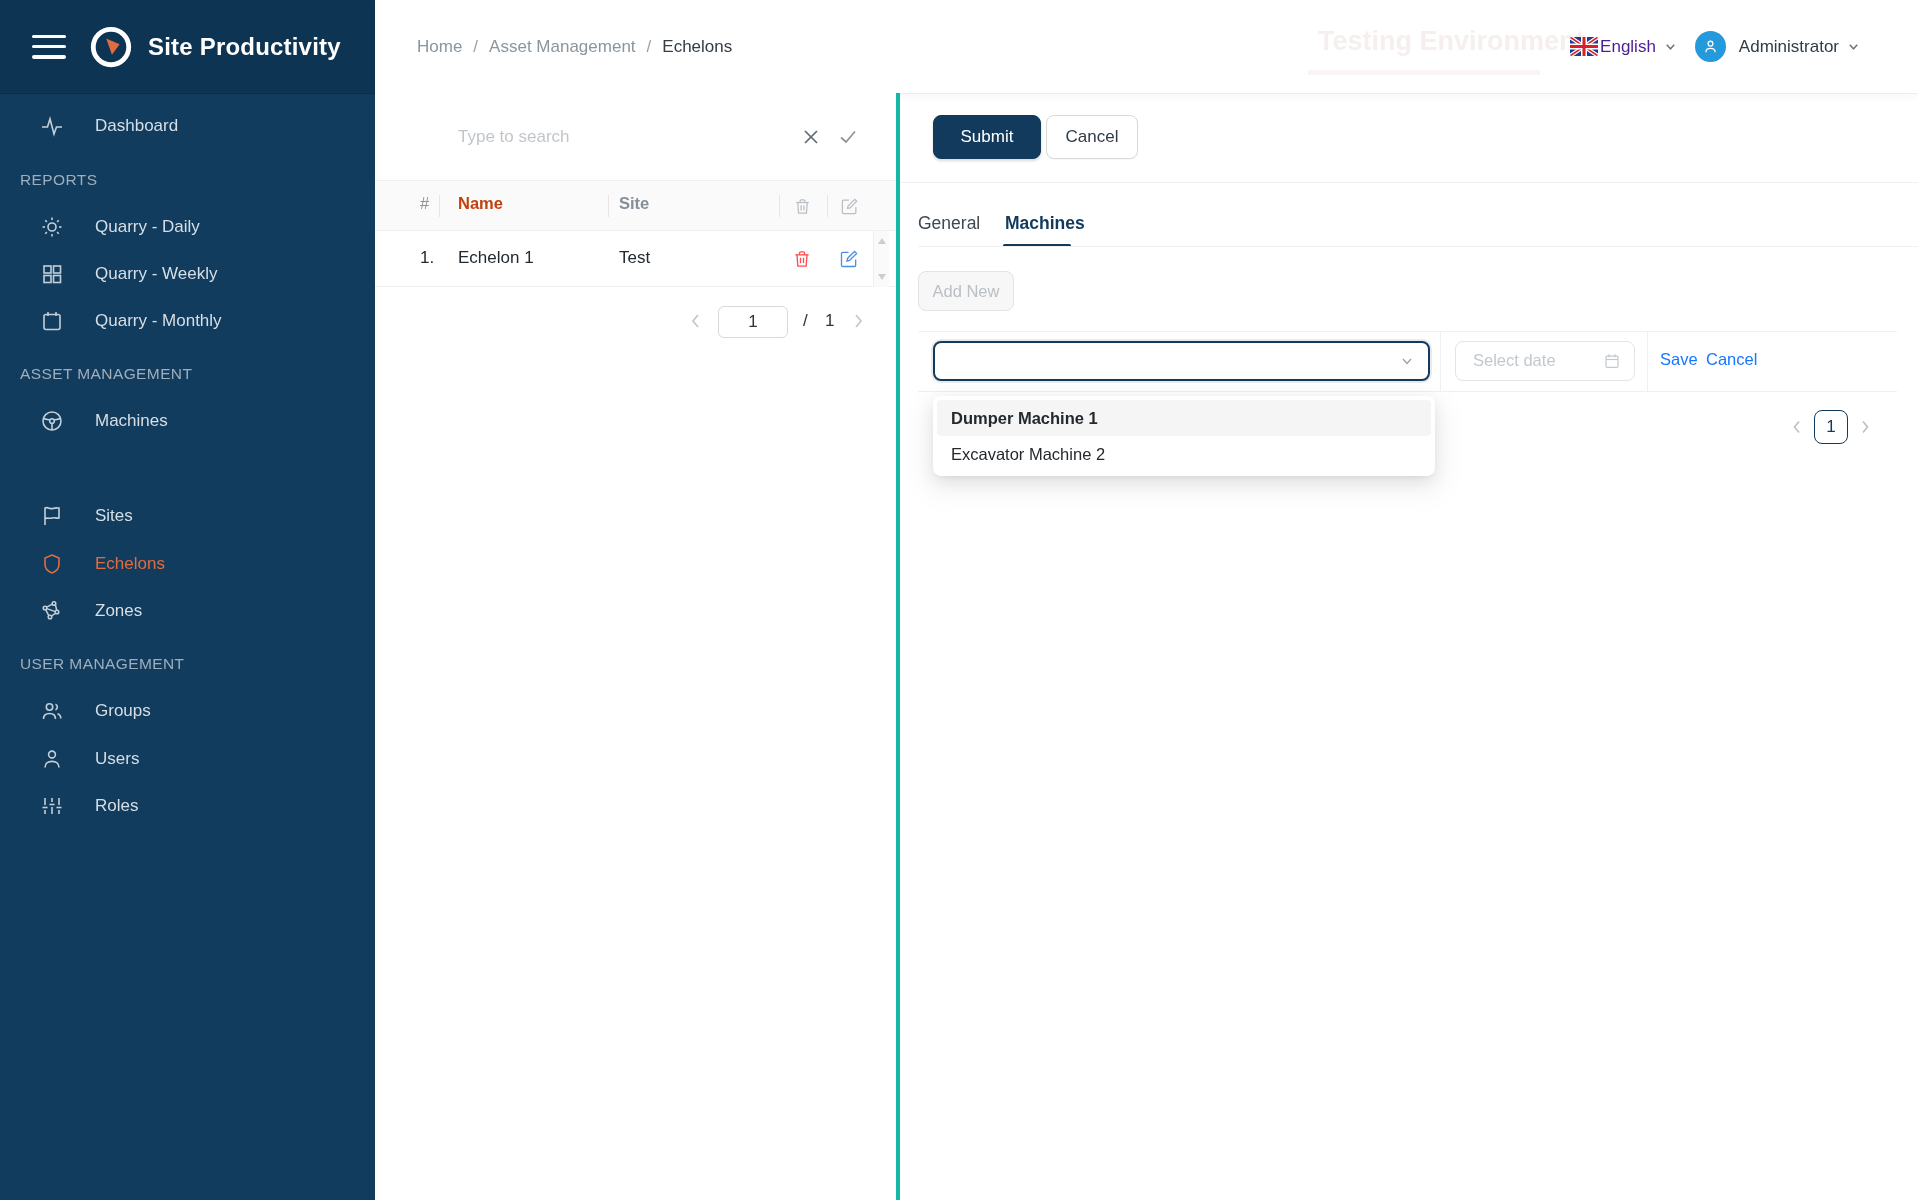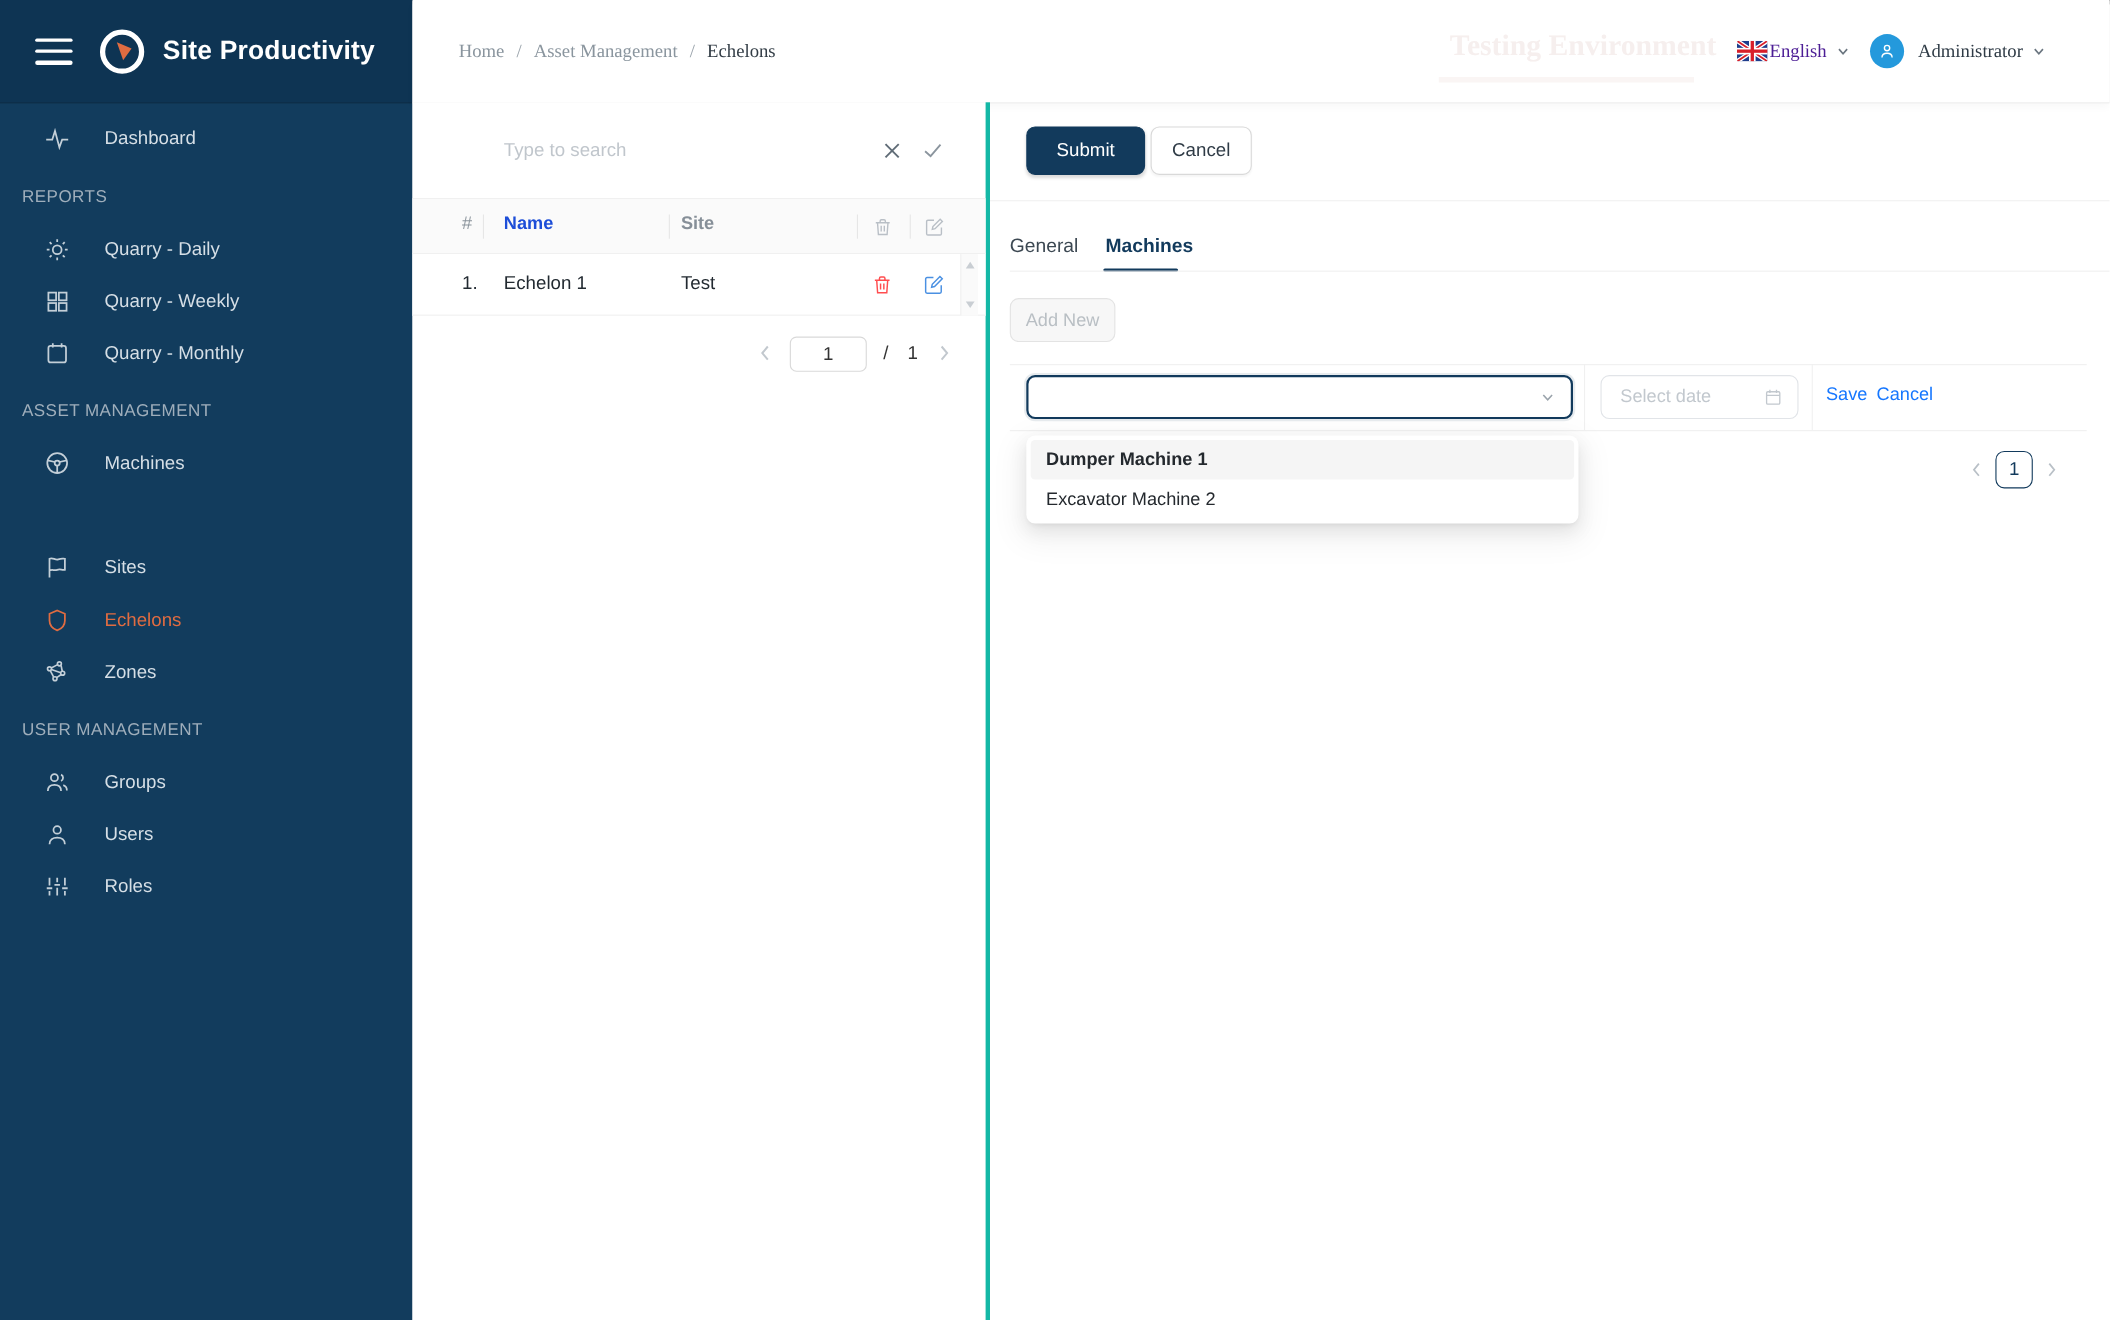--- a/index.html
+++ b/index.html
@@ -21,21 +21,21 @@
   .logo-mark { margin-left:22px; width:46px; height:46px; }
   .logo-text { margin-left:14px; color:#fff; font-size:24px; font-weight:700; letter-spacing:0.2px; }
   .srow { position:absolute; left:0; width:375px; height:40px; display:flex; align-items:center; font-size:17px; color:#D6DFE6; cursor:pointer; }
   .srow .nav-ico { position:absolute; left:38px; width:28px; height:28px; display:flex; align-items:center; justify-content:center; color:#C3CFD8; }
   .srow .nav-label { margin-left:95px; }
   .srow.active { color:#E06C41; }
   .srow.active .nav-ico { color:#E06C41; }
   .shead { position:absolute; left:20px; height:22px; display:flex; align-items:center; font-size:15.5px; color:#9FAEBB; letter-spacing:0.4px; }
   
   .header { position:absolute; left:375px; top:0; width:1543px; height:93px; background:#fff;
-            box-shadow:0 1px 0 #ededed, 0 4px 8px rgba(0,0,0,0.03);font-family:Liberation Serif, serif; }
+            box-shadow:0 1px 0 #ededed, 0 4px 8px rgba(0,0,0,0.03); }
   .breadcrumb { position:absolute; left:42px; top:0; height:93px; display:flex; align-items:center; gap:11px; font-size:17px; }
   .bc-item { color:#8A959E; cursor:pointer; }
   .bc-sep { color:#9aa3ab; }
   .bc-current { color:#333D46; }
   .watermark { position:absolute; left:943px; top:26px; font-size:27px; font-weight:600; color:#F6EFEE; white-space:nowrap; }
   .watermark-underline { position:absolute; left:933px; top:70px; width:232px; height:5px; background:#FAF5F4; }
   .header-right { position:absolute; right:58px; top:0; height:93px; display:flex; align-items:center; }
   .flag { width:28px; height:19px; border-radius:2px; overflow:hidden; }
   .lang-label { margin-left:2px; font-size:17px; color:#4c1d95; }
   .chev-sm { margin-left:8px; color:#6b7680; display:flex; }
@@ -44,21 +44,21 @@
   
   .left-panel { position:absolute; left:375px; top:93px; width:525px; height:1107px; background:#fff; border-right:4px solid #14b8a6; }
   .search-wrap { position:absolute; left:0; top:0; width:100%; height:88px; border-bottom:1px solid #f0f0f0; }
   .search-input { position:absolute; left:0; top:0; width:100%; height:100%; border:none; outline:none; padding-left:83px; font-size:17px; font-family:"Liberation Sans", sans-serif; color:#333; background:transparent; }
   .search-input::placeholder { color:#c0c6cc; }
   .search-clear { position:absolute; left:418px; top:26px; width:36px; height:36px; display:flex; align-items:center; justify-content:center; color:#5F6B76; cursor:pointer; }
   .search-go { position:absolute; left:455px; top:26px; width:36px; height:36px; display:flex; align-items:center; justify-content:center; color:#8B959E; cursor:pointer; }
   .thead { position:absolute; left:0; top:88px; width:100%; height:50px; background:#fafafa; border-bottom:1px solid #f0f0f0; font-size:16.5px; color:#8C959D; }
   .thead .col-sep { position:absolute; top:14px; width:1px; height:22px; background:#e6e6e6; }
   .th-num { position:absolute; left:45px; top:13px; }
-  .th-name { position:absolute; left:83px; top:13px; font-weight:700; color:#1d4ed8; }
+  .th-name { position:absolute; left:83px; top:13px; font-weight:700; color:#c2410c; }
   .th-site { position:absolute; left:244px; top:13px; font-weight:700; color:#868f98; }
   .th-ico { position:absolute; top:12px; width:26px; height:26px; display:flex; align-items:center; justify-content:center; color:#b9bfc6; cursor:pointer; }
   .trow { position:absolute; left:0; top:138px; width:100%; height:56px; border-bottom:1px solid #f0f0f0; font-size:17px; color:#222a31; background:#fff; }
   .td-num { position:absolute; left:45px; top:17px; }
   .td-name { position:absolute; left:83px; top:17px; }
   .td-site { position:absolute; left:244px; top:17px; }
   .row-ico { position:absolute; top:14px; width:28px; height:28px; display:flex; align-items:center; justify-content:center; cursor:pointer; }
   .ico-del { color:#FF4D4F; }
   .ico-edit { color:#4A90E2; }
   .mini-scroll { position:absolute; left:498px; top:138px; width:16px; height:56px; background:#fafafa; border-left:1px solid #f0f0f0; }

